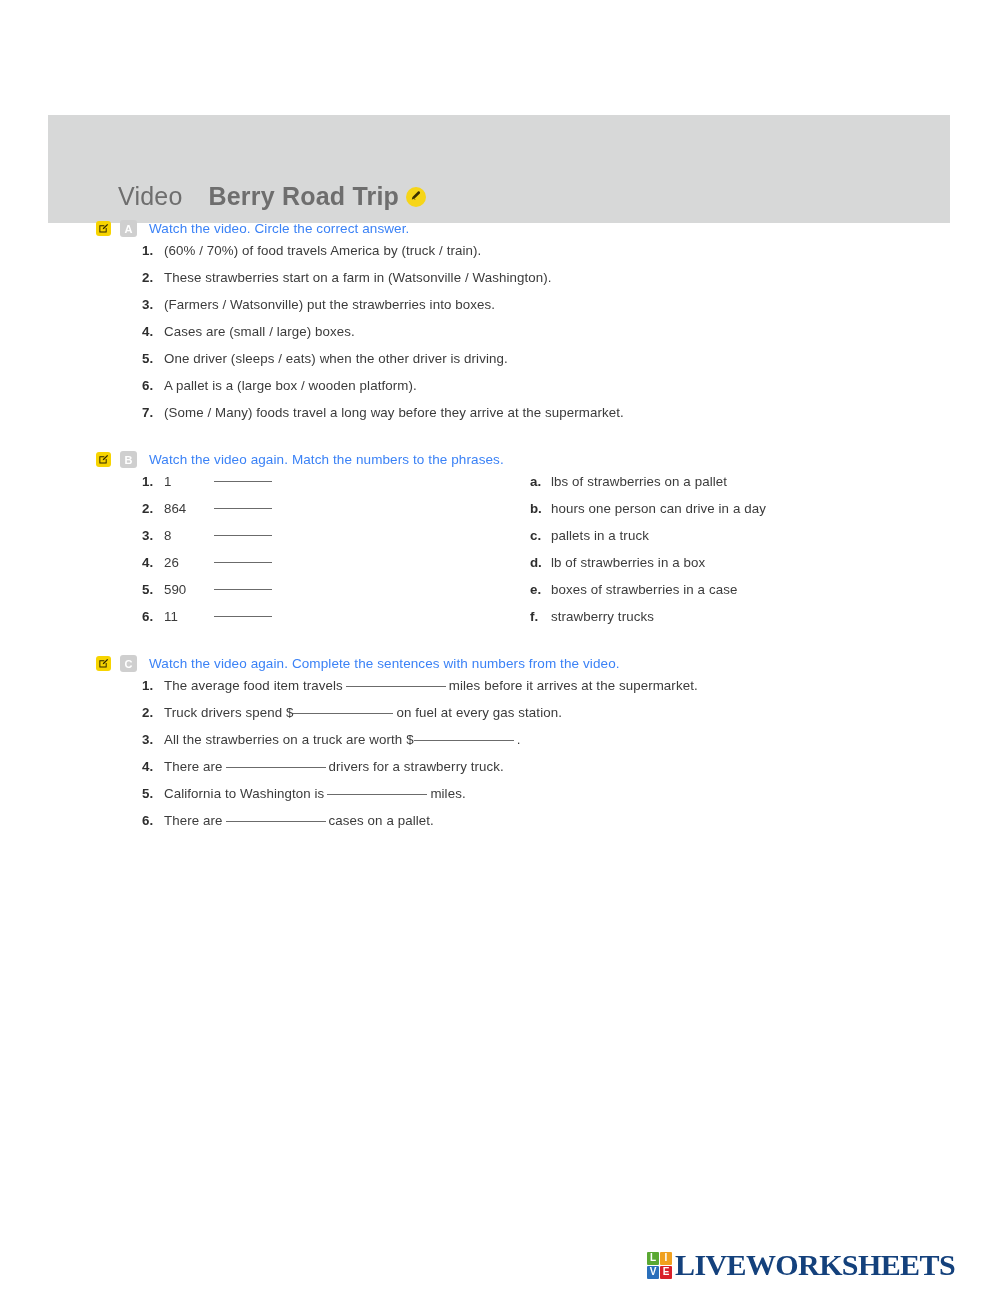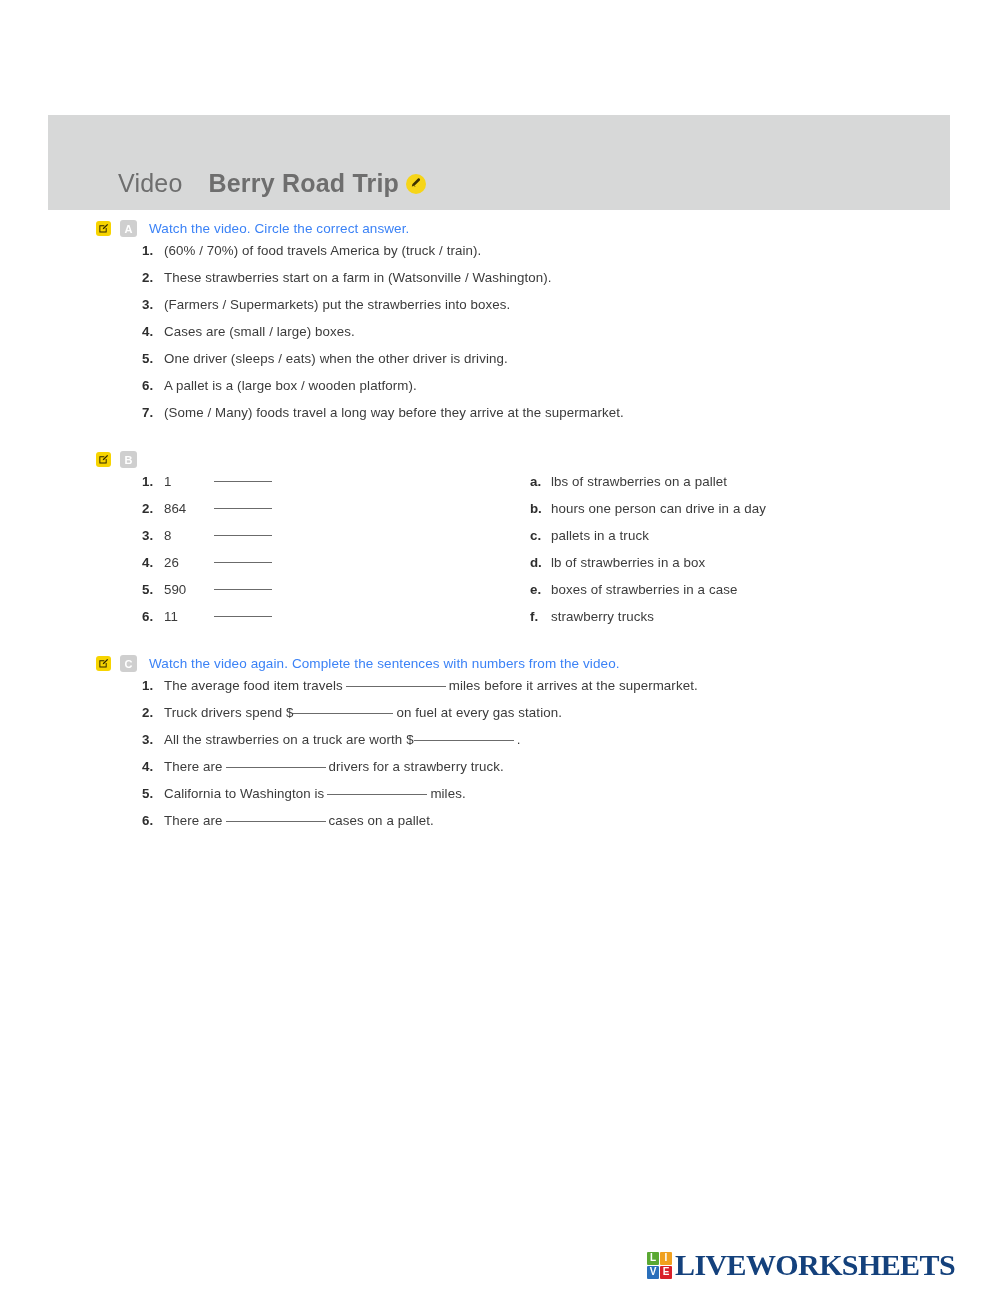--- a/index.html
+++ b/index.html
@@ -15,21 +15,21 @@
     position: relative;
     overflow: hidden;
   }
 
   
   .header-band {
     position: absolute;
     left: 48px;
     top: 115px;
     width: 902px;
-    height: 95px;
+    height: 108px;
     background: #d7d8d8;
   }
   .header-title-row {
     position: absolute;
     left: 70px;
     bottom: 12px;
     display: flex;
     align-items: center;
     white-space: nowrap;
   }
@@ -261,21 +261,21 @@
       <li class="qrow">
         <span class="qnum">1.</span>
         <span class="qtext">(60% / 70%) of food travels America by (truck / train).</span>
       </li>
       <li class="qrow">
         <span class="qnum">2.</span>
         <span class="qtext">These strawberries start on a farm in (Watsonville / Washington).</span>
       </li>
       <li class="qrow">
         <span class="qnum">3.</span>
-        <span class="qtext">(Farmers / Supermarkets) put the strawberries into boxes.</span>
+        <span class="qtext">(Farmers / Watsonville) put the strawberries into boxes.</span>
       </li>
       <li class="qrow">
         <span class="qnum">4.</span>
         <span class="qtext">Cases are (small / large) boxes.</span>
       </li>
       <li class="qrow">
         <span class="qnum">5.</span>
         <span class="qtext">One driver (sleeps / eats) when the other driver is driving.</span>
       </li>
       <li class="qrow">
@@ -291,20 +291,21 @@
 
   <div id="section-b">
     <div class="section-head">
       <span class="edit-icon">
         <svg width="11" height="11" viewBox="0 0 16 16" aria-hidden="true">
           <path d="M2 3.2h7.2V4.6H3.4v7.8h7.8V7.4h1.4V13.8H2z" fill="#2e2400"></path>
           <path d="M13.4 1.3l1.3 1.3-6.1 6.1-1.8.5.5-1.8z" fill="#2e2400"></path>
         </svg>
       </span>
       <span class="letter-badge">B</span>
+      <span class="section-head-text">Watch the video again. Match the numbers to the phrases.</span>
     </div>
 
     <div class="match-wrap">
       <div class="match-col-left">
         <div class="match-row">
           <span class="match-num">1.</span>
           <span class="match-val">1</span>
           <span class="match-line"></span>
         </div>
         <div class="match-row">

